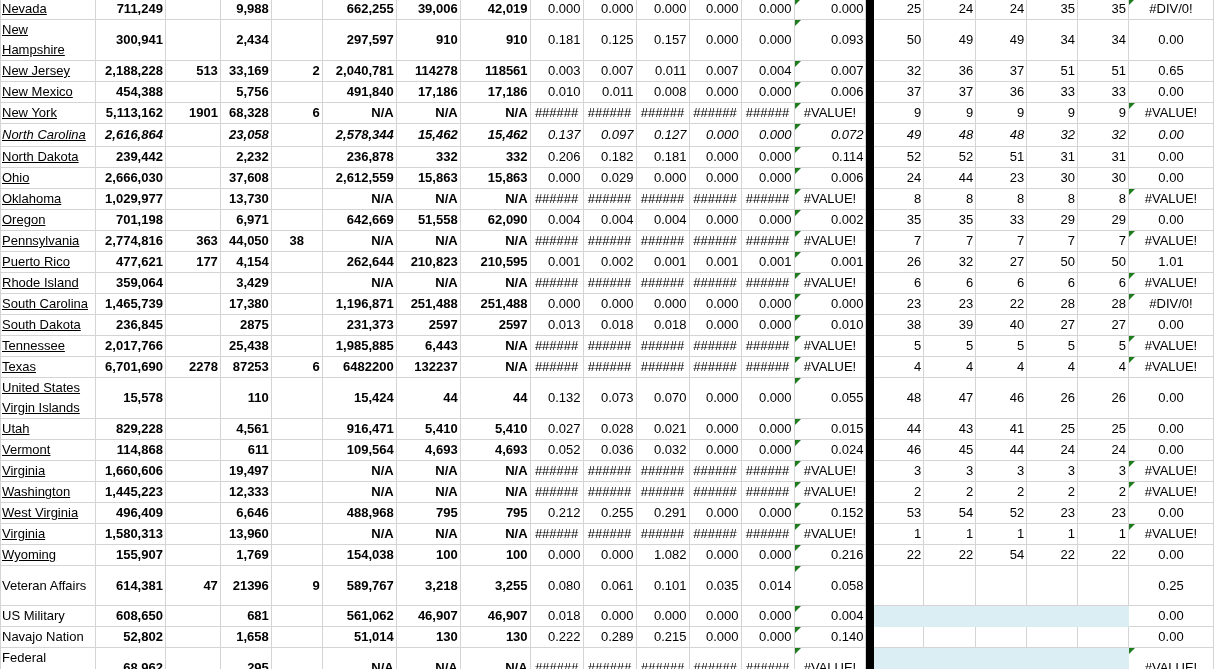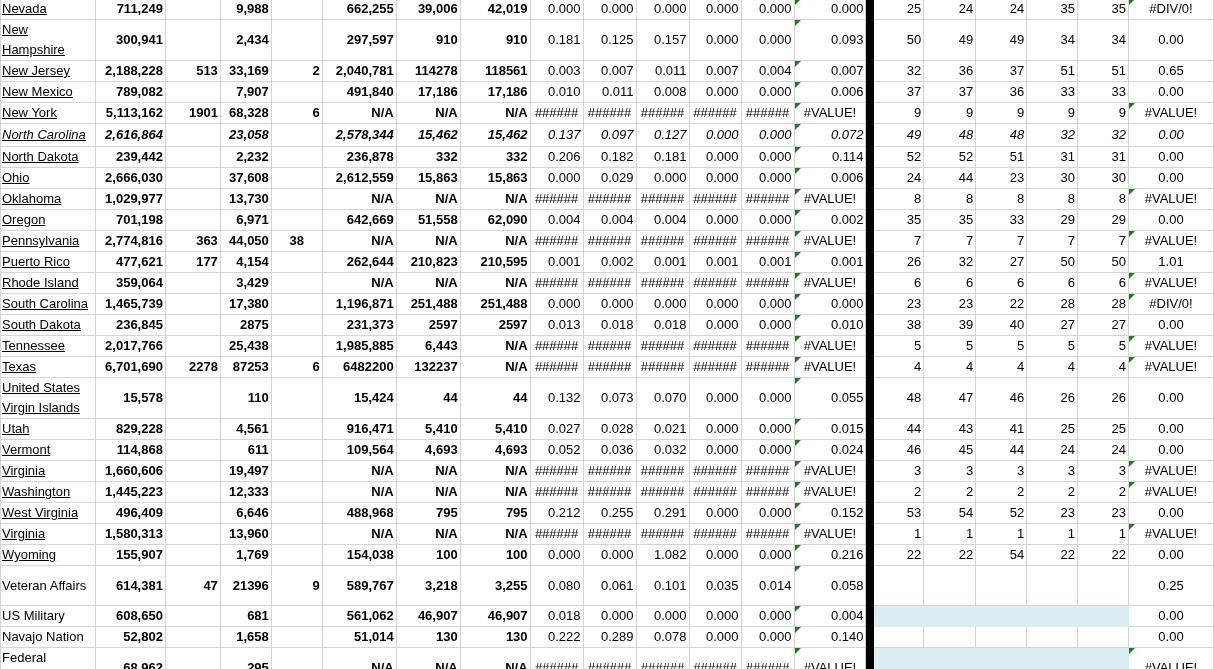--- a/index.html
+++ b/index.html
@@ -115,23 +115,23 @@
           <td class="black"></td>
           <td>32</td>
           <td>36</td>
           <td>37</td>
           <td>51</td>
           <td>51</td>
           <td class="center">0.65</td>
         </tr>
         <tr class="h20">
           <td class="name"><span class="link">New Mexico</span></td>
-          <td class="b">789,082</td>
-          <td class="b"></td>
-          <td class="b">7,907</td>
+          <td class="b">454,388</td>
+          <td class="b"></td>
+          <td class="b">5,756</td>
           <td class="b"></td>
           <td class="b">491,840</td>
           <td class="b">17,186</td>
           <td class="b">17,186</td>
           <td>0.010</td>
           <td>0.011</td>
           <td>0.008</td>
           <td>0.000</td>
           <td>0.000</td>
           <td class="tri ">0.006</td>
@@ -676,21 +676,21 @@
           <td class="name"><span>Navajo Nation</span></td>
           <td class="b">52,802</td>
           <td class="b"></td>
           <td class="b">1,658</td>
           <td class="b"></td>
           <td class="b">51,014</td>
           <td class="b">130</td>
           <td class="b">130</td>
           <td>0.222</td>
           <td>0.289</td>
-          <td>0.078</td>
+          <td>0.215</td>
           <td>0.000</td>
           <td>0.000</td>
           <td class="tri ">0.140</td>
           <td class="black"></td>
           <td></td>
           <td></td>
           <td></td>
           <td></td>
           <td></td>
           <td class="center">0.00</td>

